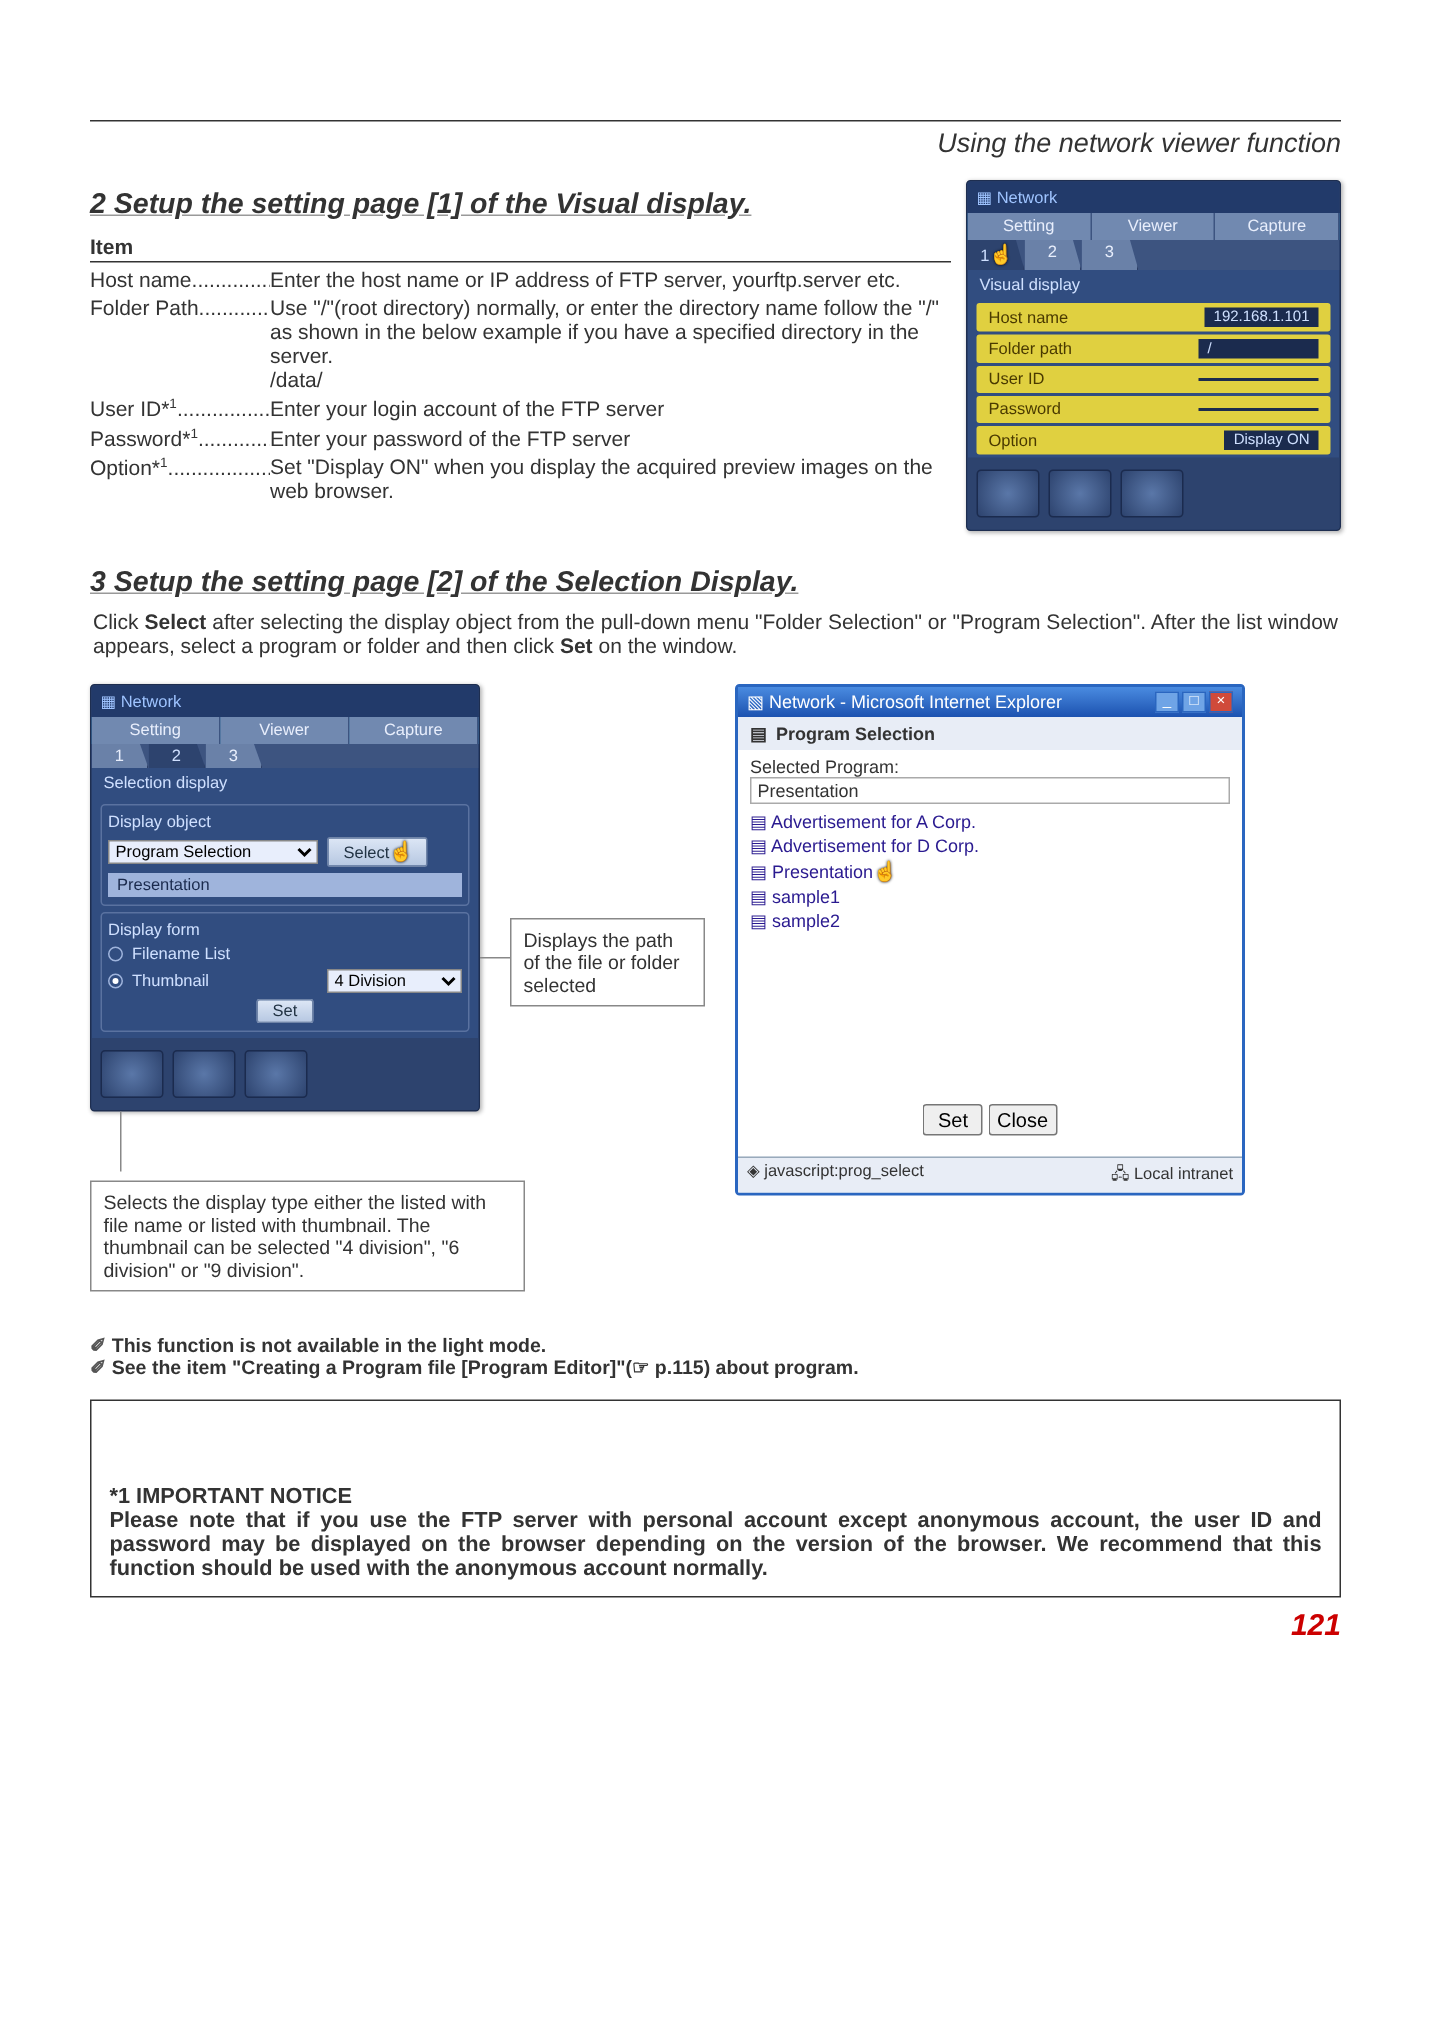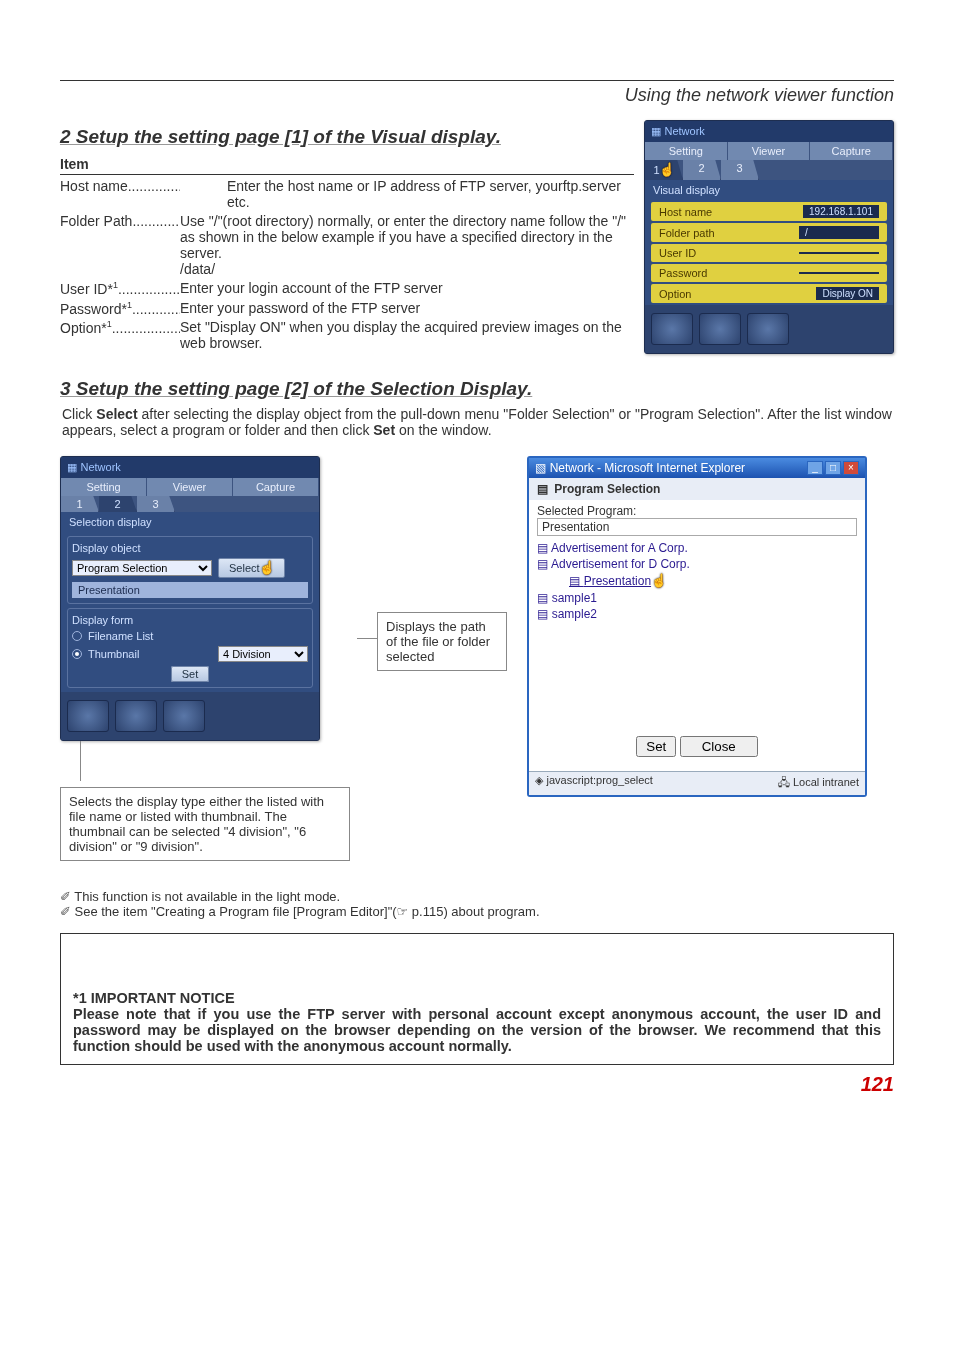--- a/index.html
+++ b/index.html
@@ -45,25 +45,25 @@
   .sect3-wrap { display:flex; gap:20px; margin-top:18px; align-items:flex-start;}
   .callout { border:1px solid #888; padding:6px 8px; font-size:13px; margin-top:6px;}
   .iewin { border:2px solid #2a66c0; border-radius:3px; font-size:12px; width:340px; background:#fff;}
   .iewin .tb { background: linear-gradient(#4a8be0,#1c52b0); color:#fff; padding:3px 6px; display:flex; justify-content:space-between; align-items:center;}
   .iewin .tb .winbtns { display:flex; gap:2px;}
   .iewin .tb .wb { width:16px;height:14px;background:#6fa4e6;border:1px solid #2a66c0;font-size:10px;text-align:center;line-height:12px;color:#fff;}
   .iewin .tb .wbx { background:#d04a3a;}
   .iewin .hd { background:#e8edf6; padding:4px 8px; font-weight:bold; color:#333; display:flex; align-items:center; gap:6px;}
   .iewin .body { padding:4px 8px;}
   .iewin .body .lbl { color:#333;}
-  .iewin .body .link { color:#2a1a90; text-decoration:underline;margin-left:32px;}
+  .iewin .body .link { color:#2a1a90; }
   .iewin .body .item { color:#2a1a90; padding:1px 0;}
   .iewin .center-btns { text-align:center; padding:10px 0 14px 0;}
   .iewin .status { border-top:1px solid #9ab; background:#e8edf6; display:flex; justify-content:space-between; padding:2px 6px; font-size:11px; color:#333;}
-  .notes { margin-top:28px; font-size:13px;}
+  .notes { margin-top:28px; font-size:13px;font-weight:bold;}
   .notes .n::before { content:"✐ "; color:#555;}
   .important-box { border:1px solid #333; margin-top:14px; padding:10px 12px; font-size:14.5px;}
   .important-box .h { font-weight:bold;margin-top:46px;}
   .important-box .b { font-weight:bold; text-align:justify;}
   .page-num { text-align:right; font-style:italic; font-weight:bold; color:#c00; font-size:20px; margin-top:8px;}
   .cursor-icon { display:inline-block; width:14px; height:16px; position:relative;}
   .cursor-icon::before { content:"☝"; color:#fff; font-size:13px; text-shadow:0 0 2px #000;}
 </style>
 </head>
 <body>
@@ -73,21 +73,21 @@
 
 <div class="sect1-row">
   <div class="sect1-left">
     <div class="section-title">2 Setup the setting page [1] of the Visual display.</div>
     <div class="th-row">
       <div class="th-item">Item</div>
     </div>
 
     <div class="item-row">
       <div class="item-name"><span>Host name</span><span>................</span></div>
-      <div class="item-desc" style="white-space:pre-line;margin-left:47px;">Enter the host name or IP address of FTP server, yourftp.server etc.</div>
+      <div class="item-desc" style="white-space:pre-line;">Enter the host name or IP address of FTP server, yourftp.server etc.</div>
     </div>
     <div class="item-row">
       <div class="item-name"><span>Folder Path</span><span>...............</span></div>
       <div class="item-desc" style="white-space:pre-line;">Use "/"(root directory) normally, or enter the directory name follow the "/" as shown in the below example if you have a specified directory in the server.
 /data/</div>
     </div>
     <div class="item-row">
       <div class="item-name"><span>User ID*</span><span class="sup">1</span><span>....................</span></div>
       <div class="item-desc">Enter your login account of the FTP server</div>
     </div>
@@ -186,21 +186,21 @@
         <select style="margin-left:auto;width:90px;"><option>4 Division</option></select>
       </div>
       <div style="text-align:center;padding:4px 0;"><span class="btnlike">Set</span></div>
     </div>
     <div class="buttons">
       <div class="wbtn"></div>
       <div class="wbtn"></div>
       <div class="wbtn"></div>
     </div>
   </div>
-  <div style="display:flex;align-items:center;margin-top:150px;margin-left:37px;">
+  <div style="display:flex;align-items:center;margin-top:150px;">
     <div style="width:20px;border-top:1px solid #888;"></div>
     <div class="callout" style="width:130px;">Displays the path of the file or folder selected</div>
   </div>
   </div>
   <div style="display:flex;align-items:flex-start;margin-top:0;">
     <div style="border-left:1px solid #888;height:40px;margin-left:20px;"></div>
   </div>
   <div class="callout" style="width:290px;margin-left:0;">Selects the display type either the listed with file name or listed with thumbnail. The thumbnail can be selected "4 division", "6 division" or "9 division".</div>
   </div>
 
@@ -222,21 +222,21 @@
       <div style="border:1px solid #aaa;padding:1px 4px;margin-bottom:4px;">Presentation</div>
       <div class="item">▤ <span>Advertisement for A Corp.</span></div>
       <div class="item">▤ <span>Advertisement for D Corp.</span></div>
       <div class="item link">▤ <span>Presentation</span><span class="cursor-icon"></span></div>
       <div class="item">▤ <span>sample1</span></div>
       <div class="item">▤ <span>sample2</span></div>
       <div style="height:100px;"></div>
     </div>
     <div class="center-btns">
       <button style="padding:1px 8px;">Set</button>
-      <button style="padding:1px 20px;">Close</button>
+      <button style="padding:1px 4px;">Close</button>
     </div>
     <div class="status">
       <span><span>◈ </span><span>javascript:prog_select</span></span>
       <span><span>🖧 </span><span>Local intranet</span></span>
     </div>
   </div>
 </div>
 
 <div class="notes">
   <div class="n">This function is not available in the light mode.</div>

